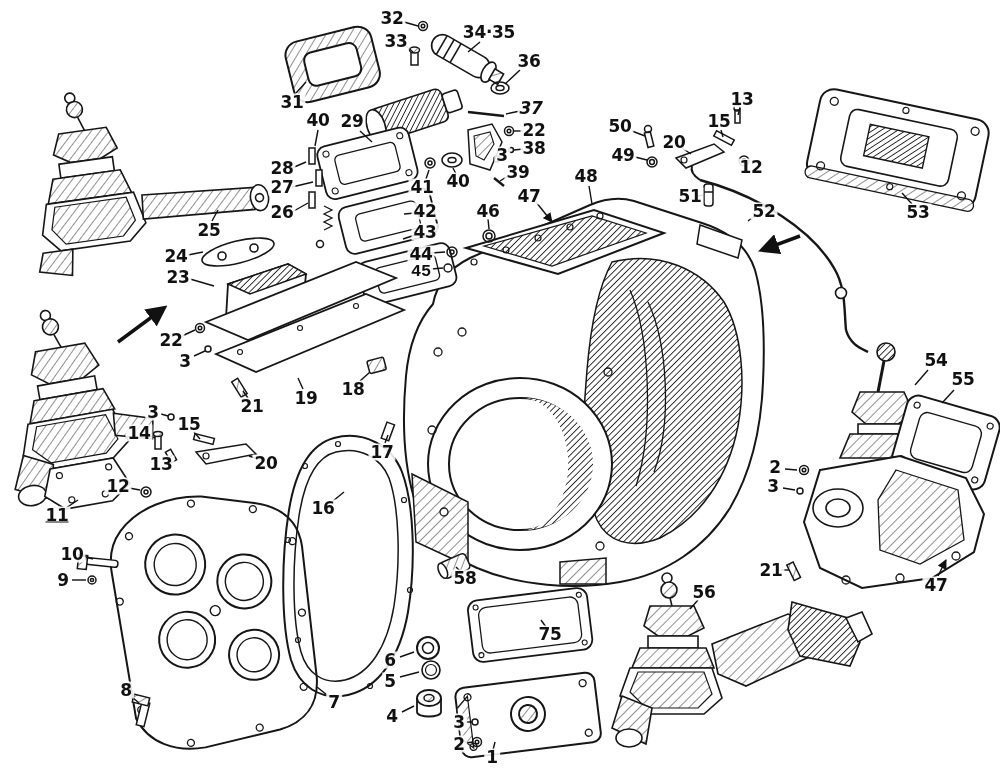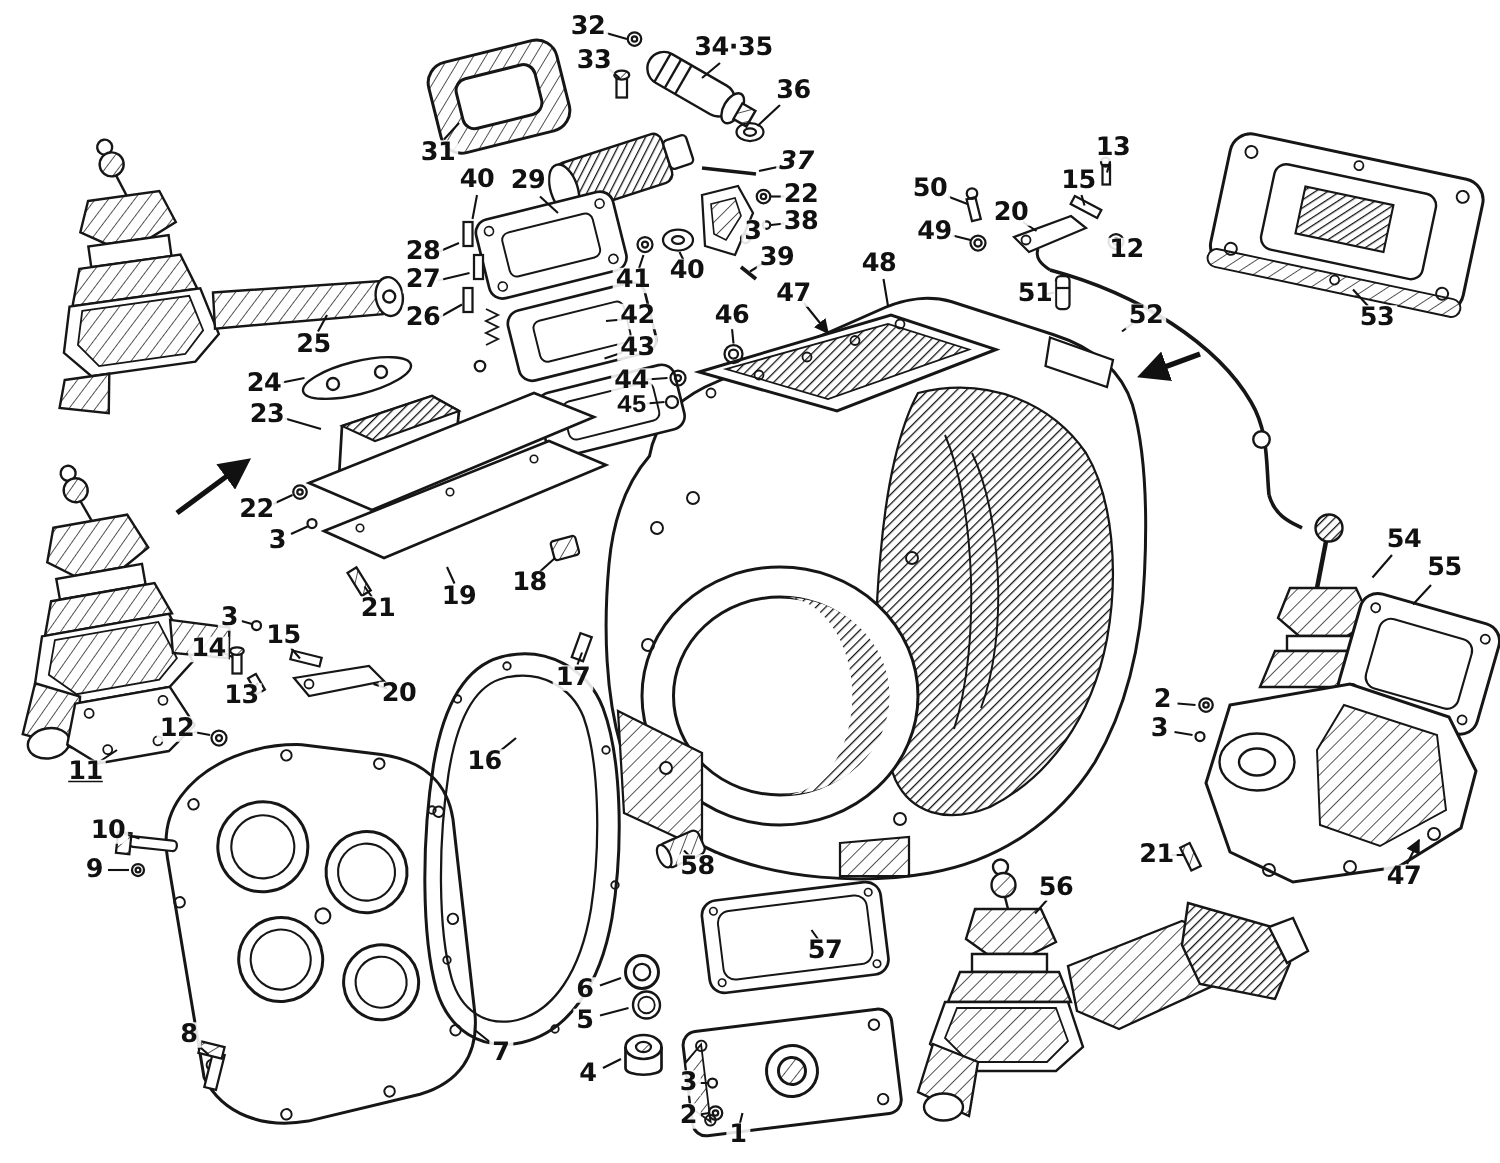--- a/index.html
+++ b/index.html
@@ -506,20 +506,20 @@
       <span class="callout" style="left: 775px; top: 467px;">2</span>
       <span class="callout" style="left: 773px; top: 486px;">3</span>
       <span class="callout" style="left: 771px; top: 570px;">21</span>
       <span class="callout" style="left: 936px; top: 585px;">47</span>
       <span class="callout" style="left: 126px; top: 690px;">8</span>
       <span class="callout" style="left: 334px; top: 702px;">7</span>
       <span class="callout" style="left: 390px; top: 660px;">6</span>
       <span class="callout" style="left: 390px; top: 681px;">5</span>
       <span class="callout" style="left: 392px; top: 716px;">4</span>
       <span class="callout" style="left: 465px; top: 578px;">58</span>
-      <span class="callout" style="left: 550px; top: 634px;">57</span>
+      <span class="callout" style="left: 550px; top: 634px;">75</span>
       <span class="callout" style="left: 704px; top: 592px;">56</span>
       <span class="callout" style="left: 459px; top: 722px;">3</span>
       <span class="callout" style="left: 459px; top: 744px;">2</span>
       <span class="callout" style="left: 492px; top: 757px;">1</span>
     </div>
 
 </div>
 
 </body></html>

